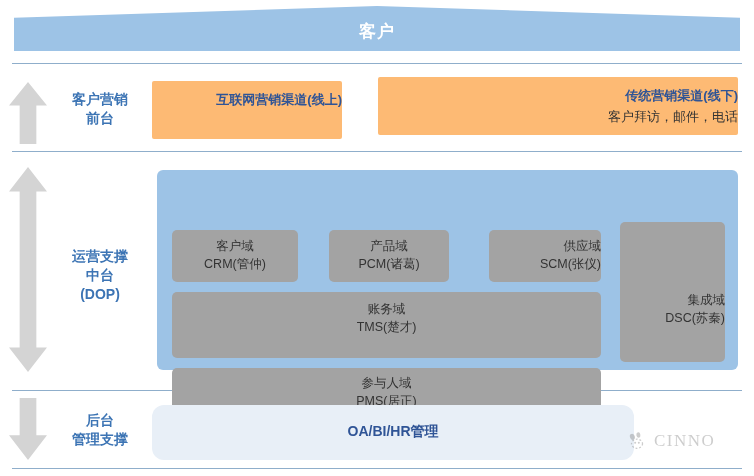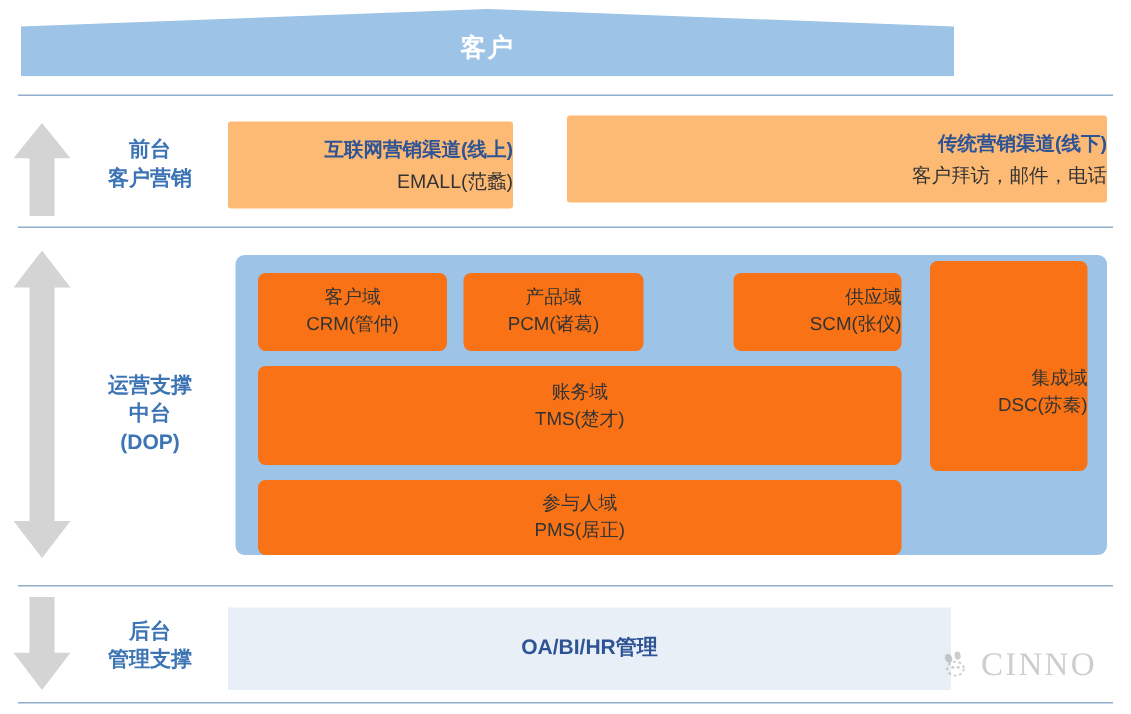--- a/index.html
+++ b/index.html
@@ -16,21 +16,21 @@
     height: 476px;
     background: #ffffff;
     overflow: hidden;
   }
 
   
   .banner-wrap {
     position: absolute;
     left: 14px;
     top: 6px;
-    width: 622px;
+    width: 726px;
     height: 45px;
   }
   .banner-shape {
     position: absolute;
     inset: 0;
     background: #9DC3E6;
     -webkit-clip-path: polygon(0% 26%, 50% 0%, 100% 26%, 100% 100%, 0% 100%);
     clip-path: polygon(0% 26%, 50% 0%, 100% 26%, 100% 100%, 0% 100%);
   }
   .banner-label {
@@ -142,44 +142,45 @@
     position: absolute;
     left: 157px;
     top: 170px;
     width: 581px;
     height: 200px;
     background: #9DC3E6;
     border-radius: 6px;
   }
   .card {
     position: absolute;
-    background: #f97316;
+    background: #a3a3a3;
     border-radius: 5px;
     text-align: center;
     box-sizing: border-box;
+    margin-top: 48px;
   }
   .card-t1 { color: #333333; font-size: 12.5px; line-height: 17px; }
   .card-t2 { color: #333333; font-size: 12.5px; line-height: 18px; }
 
   .card-crm { left: 15px; top: 12px; width: 126px; height: 52px; padding-top: 8px; }
-  .card-pcm { left: 152px; top: 12px; width: 120px; height: 52px; padding-top: 8px; }
+  .card-pcm { left: 172px; top: 12px; width: 120px; height: 52px; padding-top: 8px; }
   .card-scm { left: 332px; top: 12px; width: 112px; height: 52px; padding-top: 8px; text-align: right; }
   .card-tms { left: 15px; top: 74px; width: 429px; height: 66px; padding-top: 9px; }
   .card-pms { left: 15px; top: 150px; width: 429px; height: 50px; padding-top: 7px; }
   .card-dsc { left: 463px; top: 4px; width: 105px; height: 140px; padding-top: 70px; text-align: right; }
 
   
   .back-box {
     position: absolute;
     left: 152px;
     top: 405px;
     width: 482px;
     height: 55px;
     background: #E8EFF7;
-    border-radius: 0;
+    border-radius: 12px;
     text-align: center;
   }
   .back-title {
     color: #2F5496;
     font-size: 14px;
     font-weight: bold;
     margin-top: 18px;
   }
 
   
@@ -188,21 +189,21 @@
     left: 626px;
     top: 430px;
     display: flex;
     align-items: center;
     gap: 6px;
     opacity: 0.42;
   }
   .watermark-mark { width: 22px; height: 22px; }
   .watermark-text {
     color: #8a8a8a;
-    font-size: 22px;
+    font-size: 17px;
     letter-spacing: 1.5px;
     font-family: "Liberation Serif", "DejaVu Serif", serif;
   }
 </style>
 </head>
 <body>
 
 <div id="canvas">
 
   <div class="banner-wrap">
@@ -213,36 +214,35 @@
   <div class="rule rule-1"></div>
   <div class="rule rule-2"></div>
   <div class="rule rule-3"></div>
   <div class="rule rule-4"></div>
 
   <div class="arrow arrow-up"></div>
   <div class="arrow arrow-updown"></div>
   <div class="arrow arrow-down"></div>
 
   <div class="tier-label tier-front">
+    <span class="ln">客户营销</span>
     <span class="ln">前台</span>
-    <span class="ln">客户营销</span>
   </div>
   <div class="tier-label tier-middle">
     <span class="ln">运营支撑</span>
     <span class="ln">中台</span>
     <span class="ln">(DOP)</span>
   </div>
   <div class="tier-label tier-back">
     <span class="ln">后台</span>
     <span class="ln">管理支撑</span>
   </div>
 
   <div class="front-box front-box-online">
     <div class="front-title">互联网营销渠道(线上)</div>
-    <div class="front-sub">EMALL(范蠡)</div>
   </div>
   <div class="front-box front-box-offline">
     <div class="front-title">传统营销渠道(线下)</div>
     <div class="front-sub">客户拜访，邮件，电话</div>
   </div>
 
   <div class="dop">
 
     <div class="card card-crm">
       <div class="card-t1">客户域</div>

